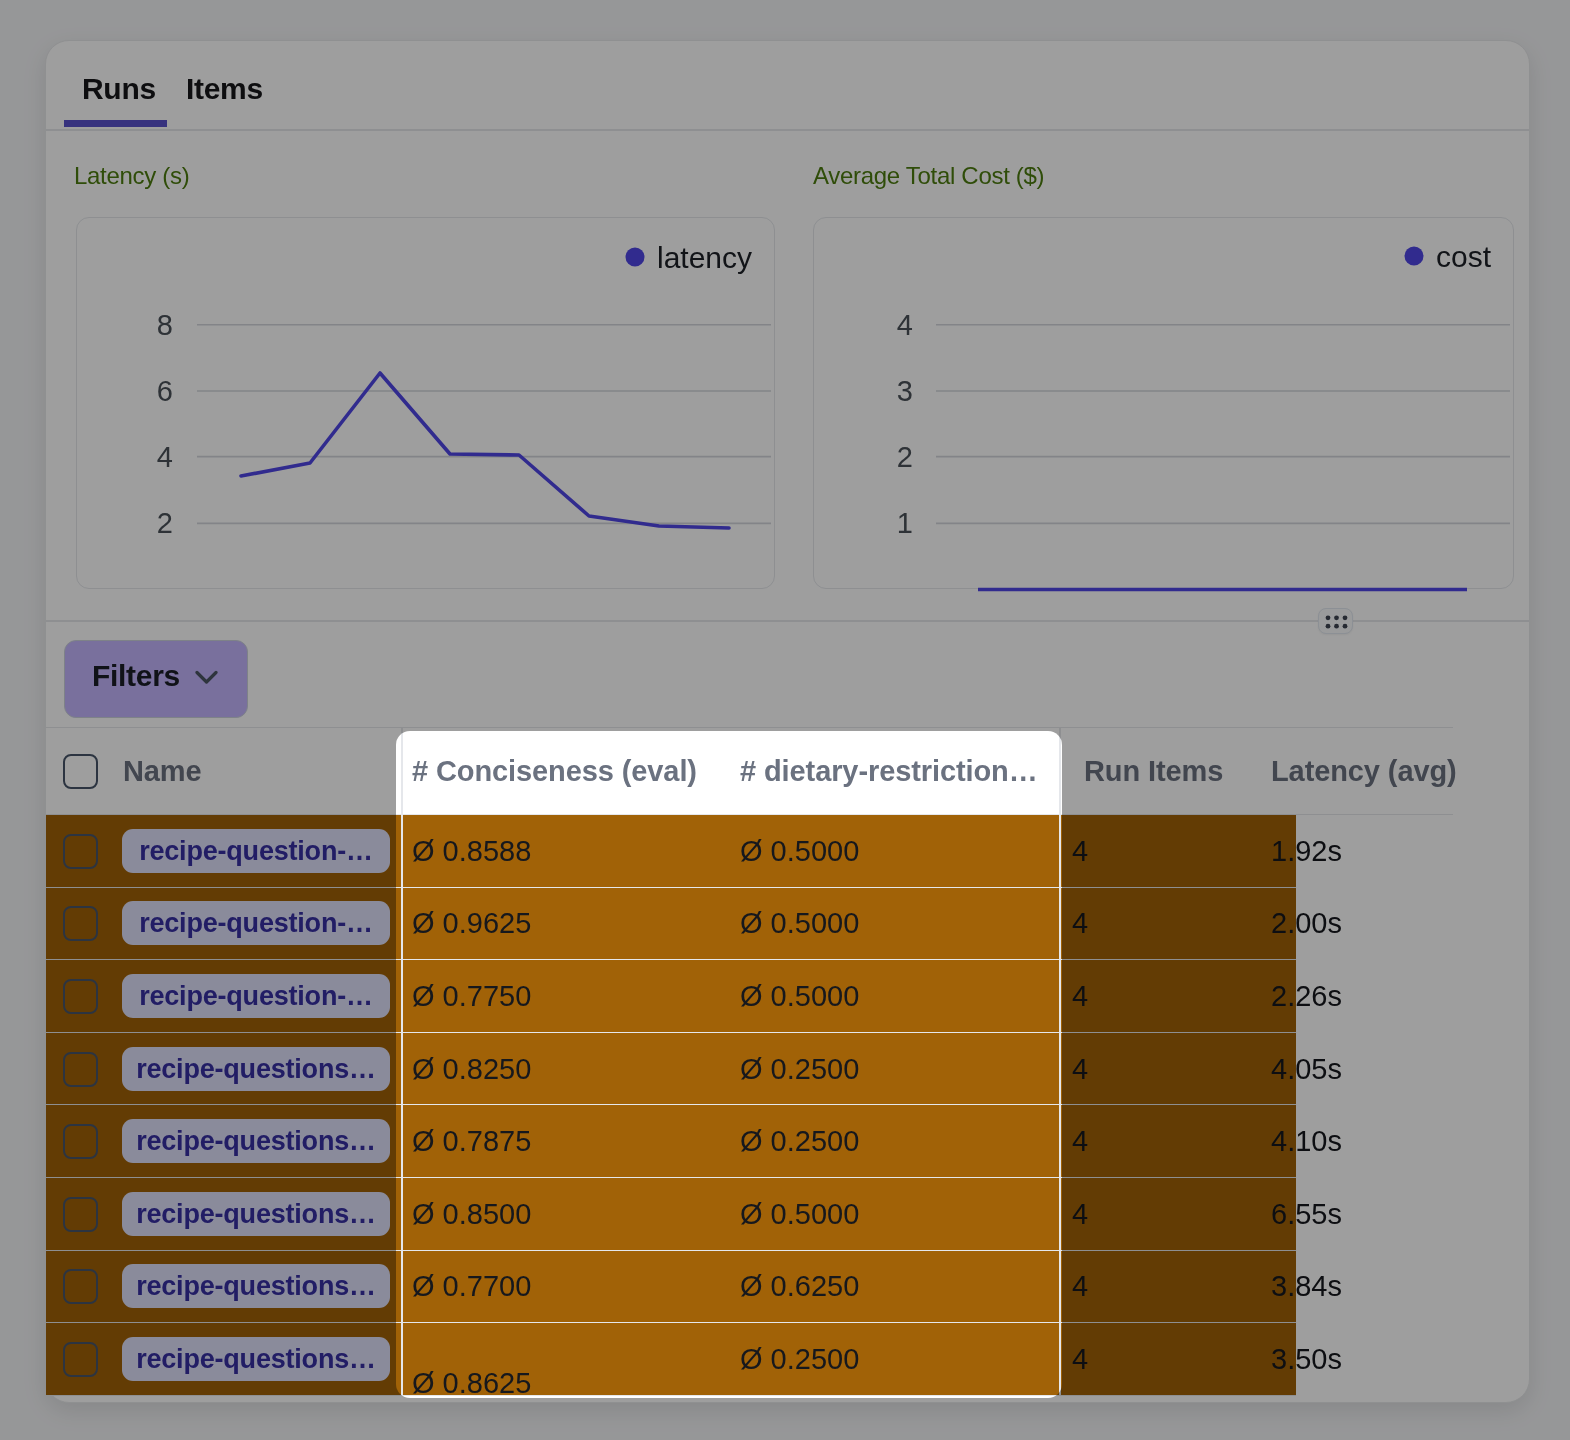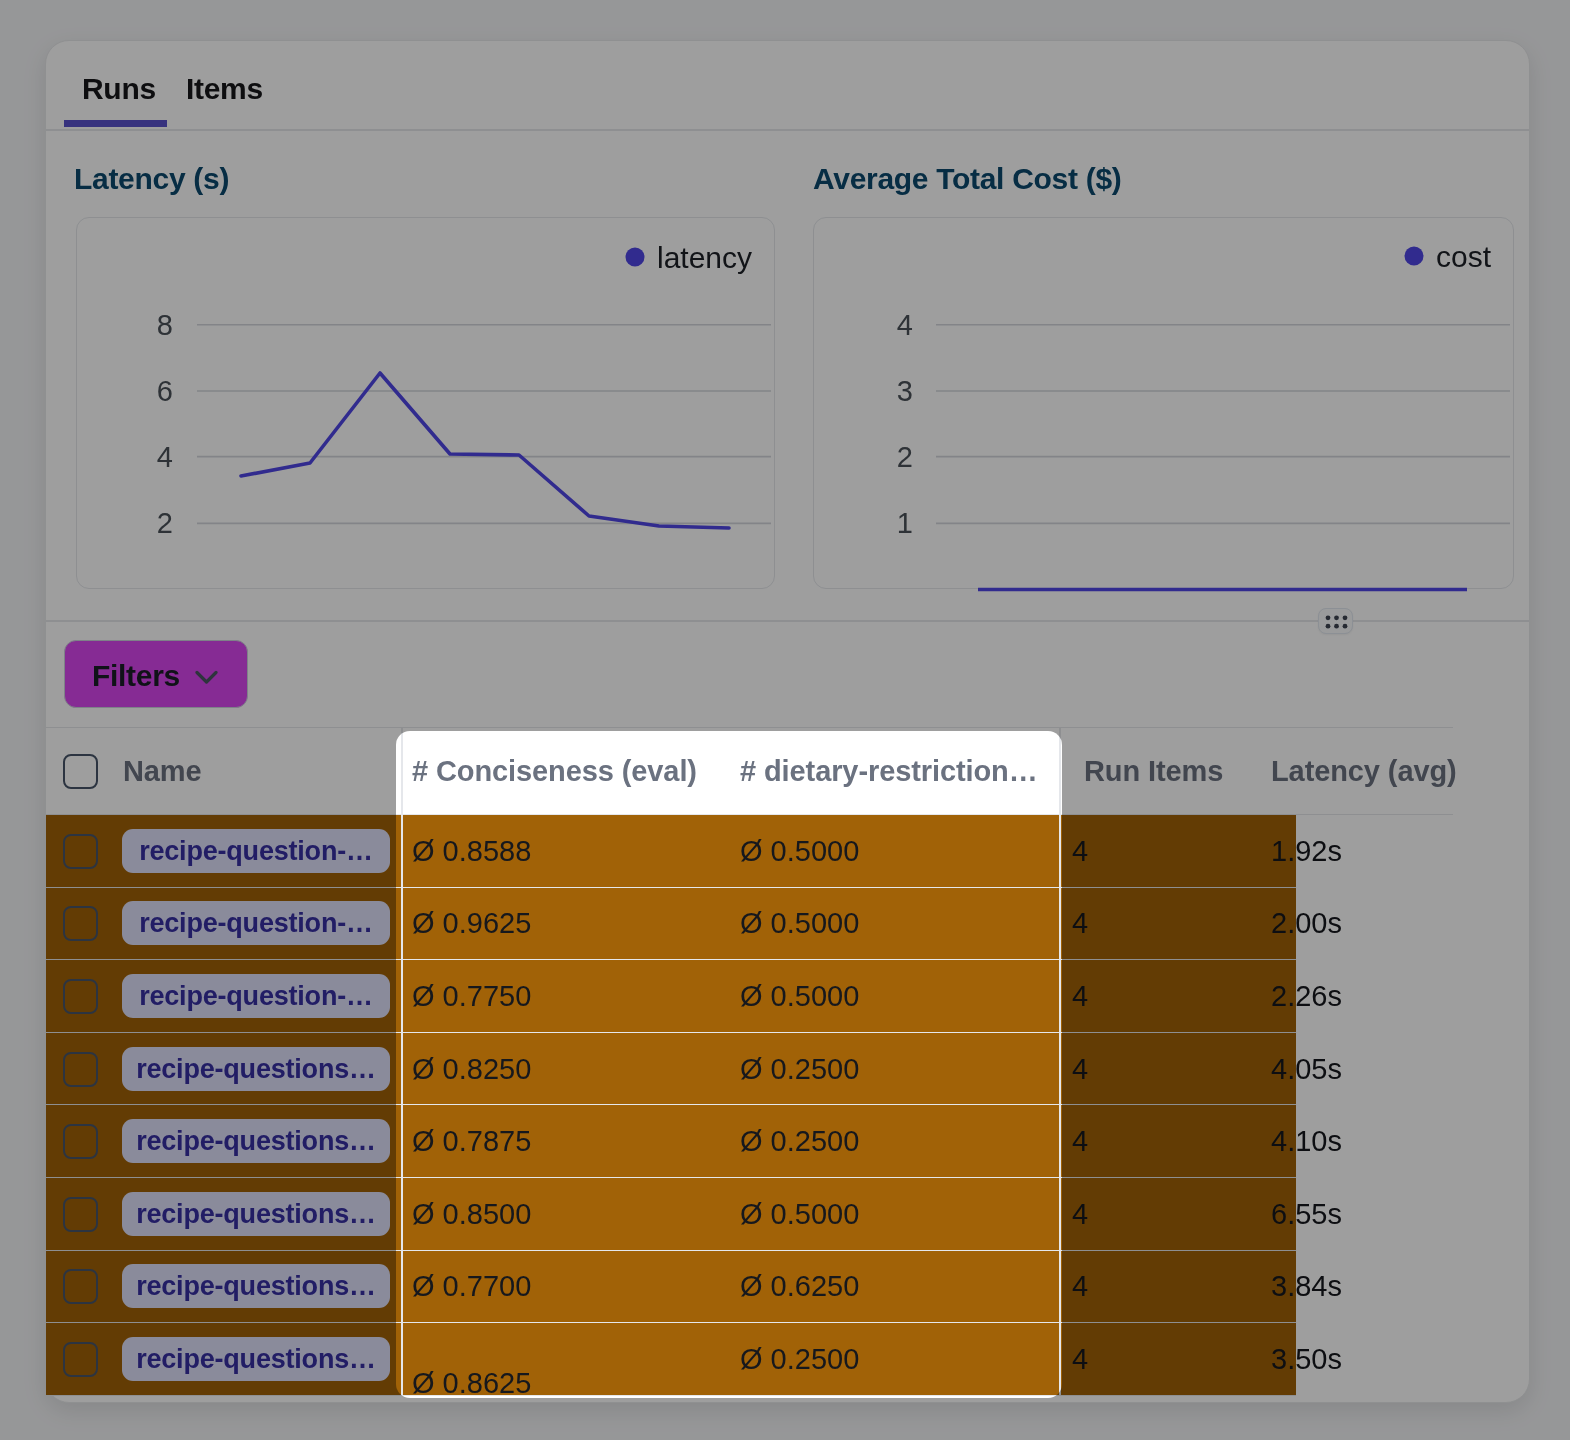--- a/index.html
+++ b/index.html
@@ -3,30 +3,30 @@
 <meta charset="utf-8">
 <style>
 * { margin:0; padding:0; box-sizing:border-box; }
 html,body { width:1570px; height:1440px; overflow:hidden; }
 body { background:#f3f4f6; font-family:"Liberation Sans", sans-serif; position:relative; }
 .card { position:absolute; left:45px; top:40px; width:1485px; height:1363px; background:#fff;
   border:1px solid #e7e8ea; border-radius:24px; box-shadow:0 8px 24px rgba(0,0,0,0.10); }
 .tab { position:absolute; top:72px; font-size:30px; font-weight:600; color:#18181b; letter-spacing:-0.3px; }
 .tabline { position:absolute; left:46px; top:129px; width:1483px; height:1.6px; background:#e5e7eb; }
 .underline { position:absolute; left:64px; top:120px; width:103px; height:7px; background:#5a52cc; }
-.ctitle { position:absolute; top:162px; font-size:30px; font-weight:700; color:#0c4a6e; letter-spacing:-0.3px; }
+.ctitle { position:absolute; top:162px; font-size:24px; font-weight:400; color:#4d7c0f; letter-spacing:-0.3px; }
 .panel { position:absolute; top:217px; height:372px; background:#fff; border:1.6px solid #e5e7eb; border-radius:13px; }
 .tick { font-family:"Liberation Sans",sans-serif; font-size:29px; fill:#4b5259; }
 .leg { font-family:"Liberation Sans",sans-serif; font-size:30px; fill:#1d2128; }
 .divider2 { position:absolute; left:46px; top:620px; width:1483px; height:1.6px; background:#e5e7eb; }
 .handle { position:absolute; left:1318px; top:608px; width:35px; height:26px; background:#f8fafc;
   border:1px solid #e2e8f0; border-radius:8px; box-shadow:0 1px 2px rgba(0,0,0,0.05); }
 .handle svg { position:absolute; left:4px; top:4px; }
-.fbtn { position:absolute; left:64px; top:640px; width:184px; height:68px; border:1.6px solid #cbd2dc;
-  border-radius:12px; background:#d946ef; }
+.fbtn { position:absolute; left:64px; top:640px; width:184px; height:78px; border:1.6px solid #cbd2dc;
+  border-radius:12px; background:#c4b5fd; }
 .fbtn span { position:absolute; left:27px; top:18px; font-size:30px; font-weight:600; color:#1a1e27; letter-spacing:-0.3px; }
 .fbtn svg { position:absolute; left:130px; top:29px; }
 .thead { position:absolute; left:46px; top:727.0px; width:1407px; height:88.0px; border-top:1.6px solid #e5e7eb; border-bottom:1.6px solid #e5e7eb; background:#fff; }
 .hcell { position:absolute; top:50%; transform:translateY(-50%); font-size:29px; font-weight:600; color:#6b7280; letter-spacing:-0.1px; white-space:nowrap; }
 .colb { position:absolute; top:727.0px; width:1.6px; height:668.8px; background:#e5e7eb; }
 .row { position:absolute; left:46px; width:1250px; border-bottom:1.6px solid #e5e7eb; background:#a16207; }
 .cell { position:absolute; top:50%; transform:translateY(-50%); font-size:29px; color:#16181d; white-space:nowrap; }
 .cb { position:absolute; left:17px; top:50%; margin-top:-17px; width:35px; height:35px; border:2.5px solid #475569; border-radius:8px; }
 .badge { position:absolute; left:76px; top:50%; transform:translateY(-50%); width:268px; height:44px;
   background:#dfe1fb; border-radius:11px; color:#3730a3; font-size:27px; font-weight:700;

